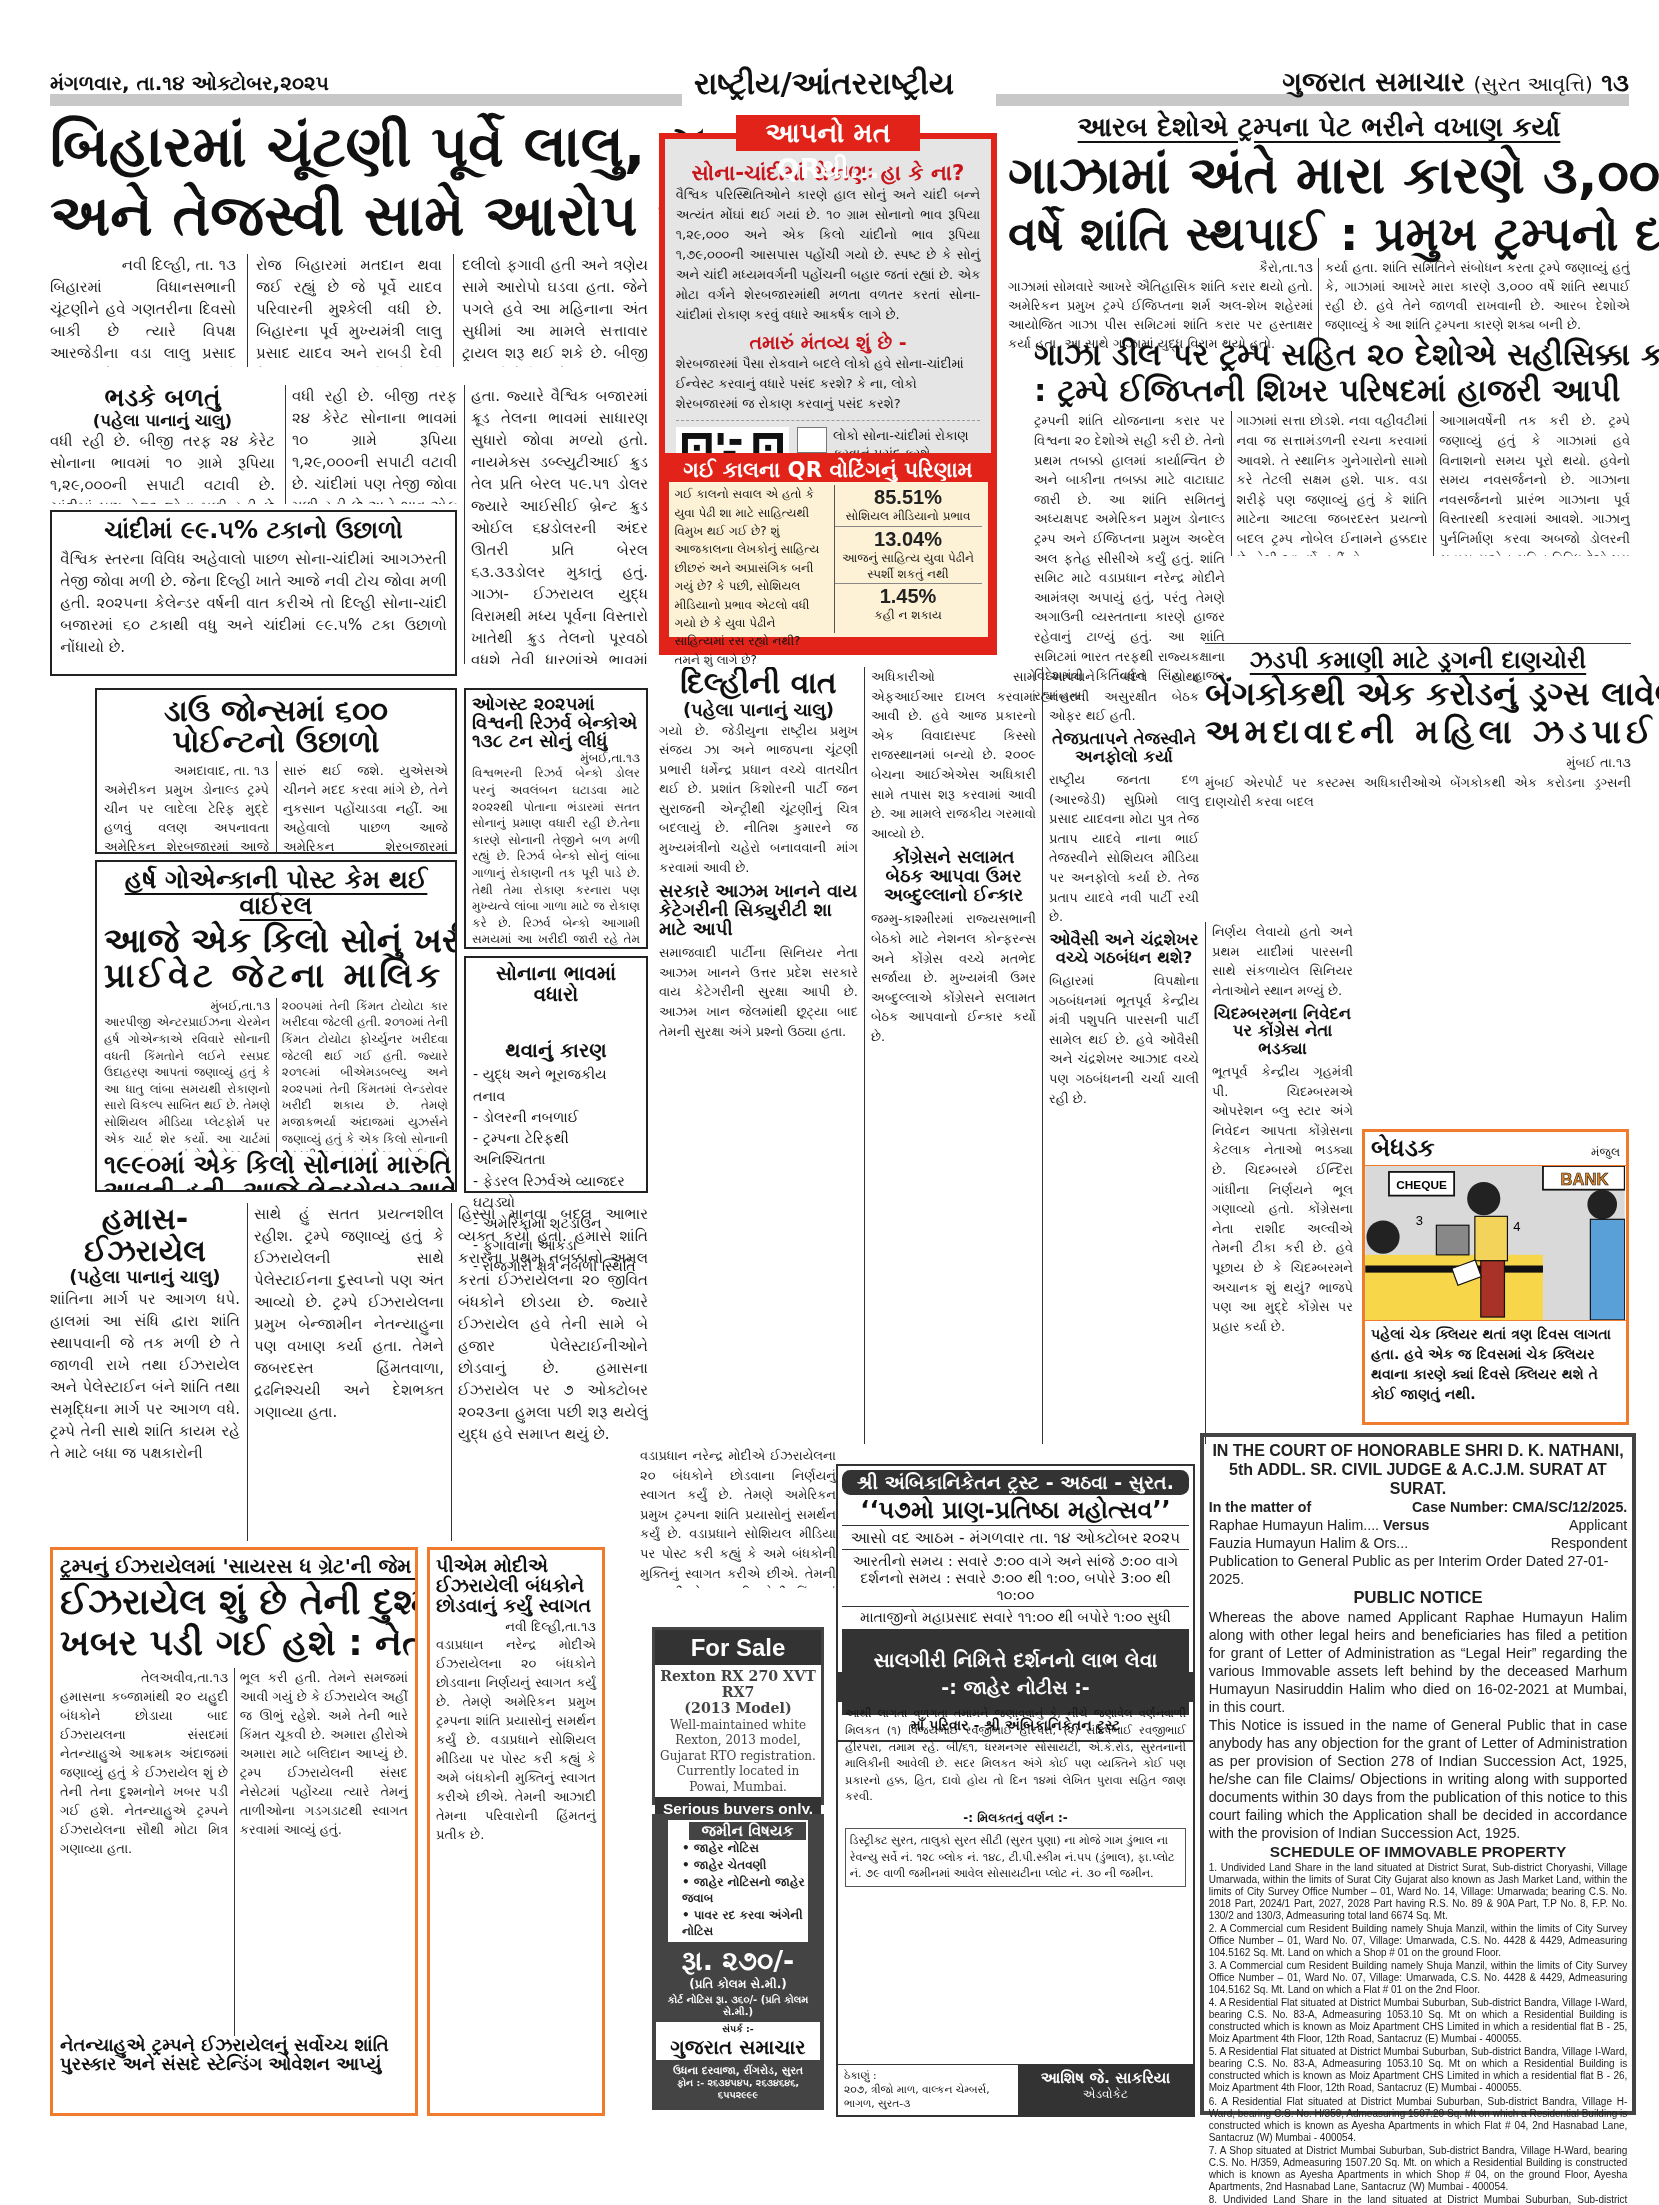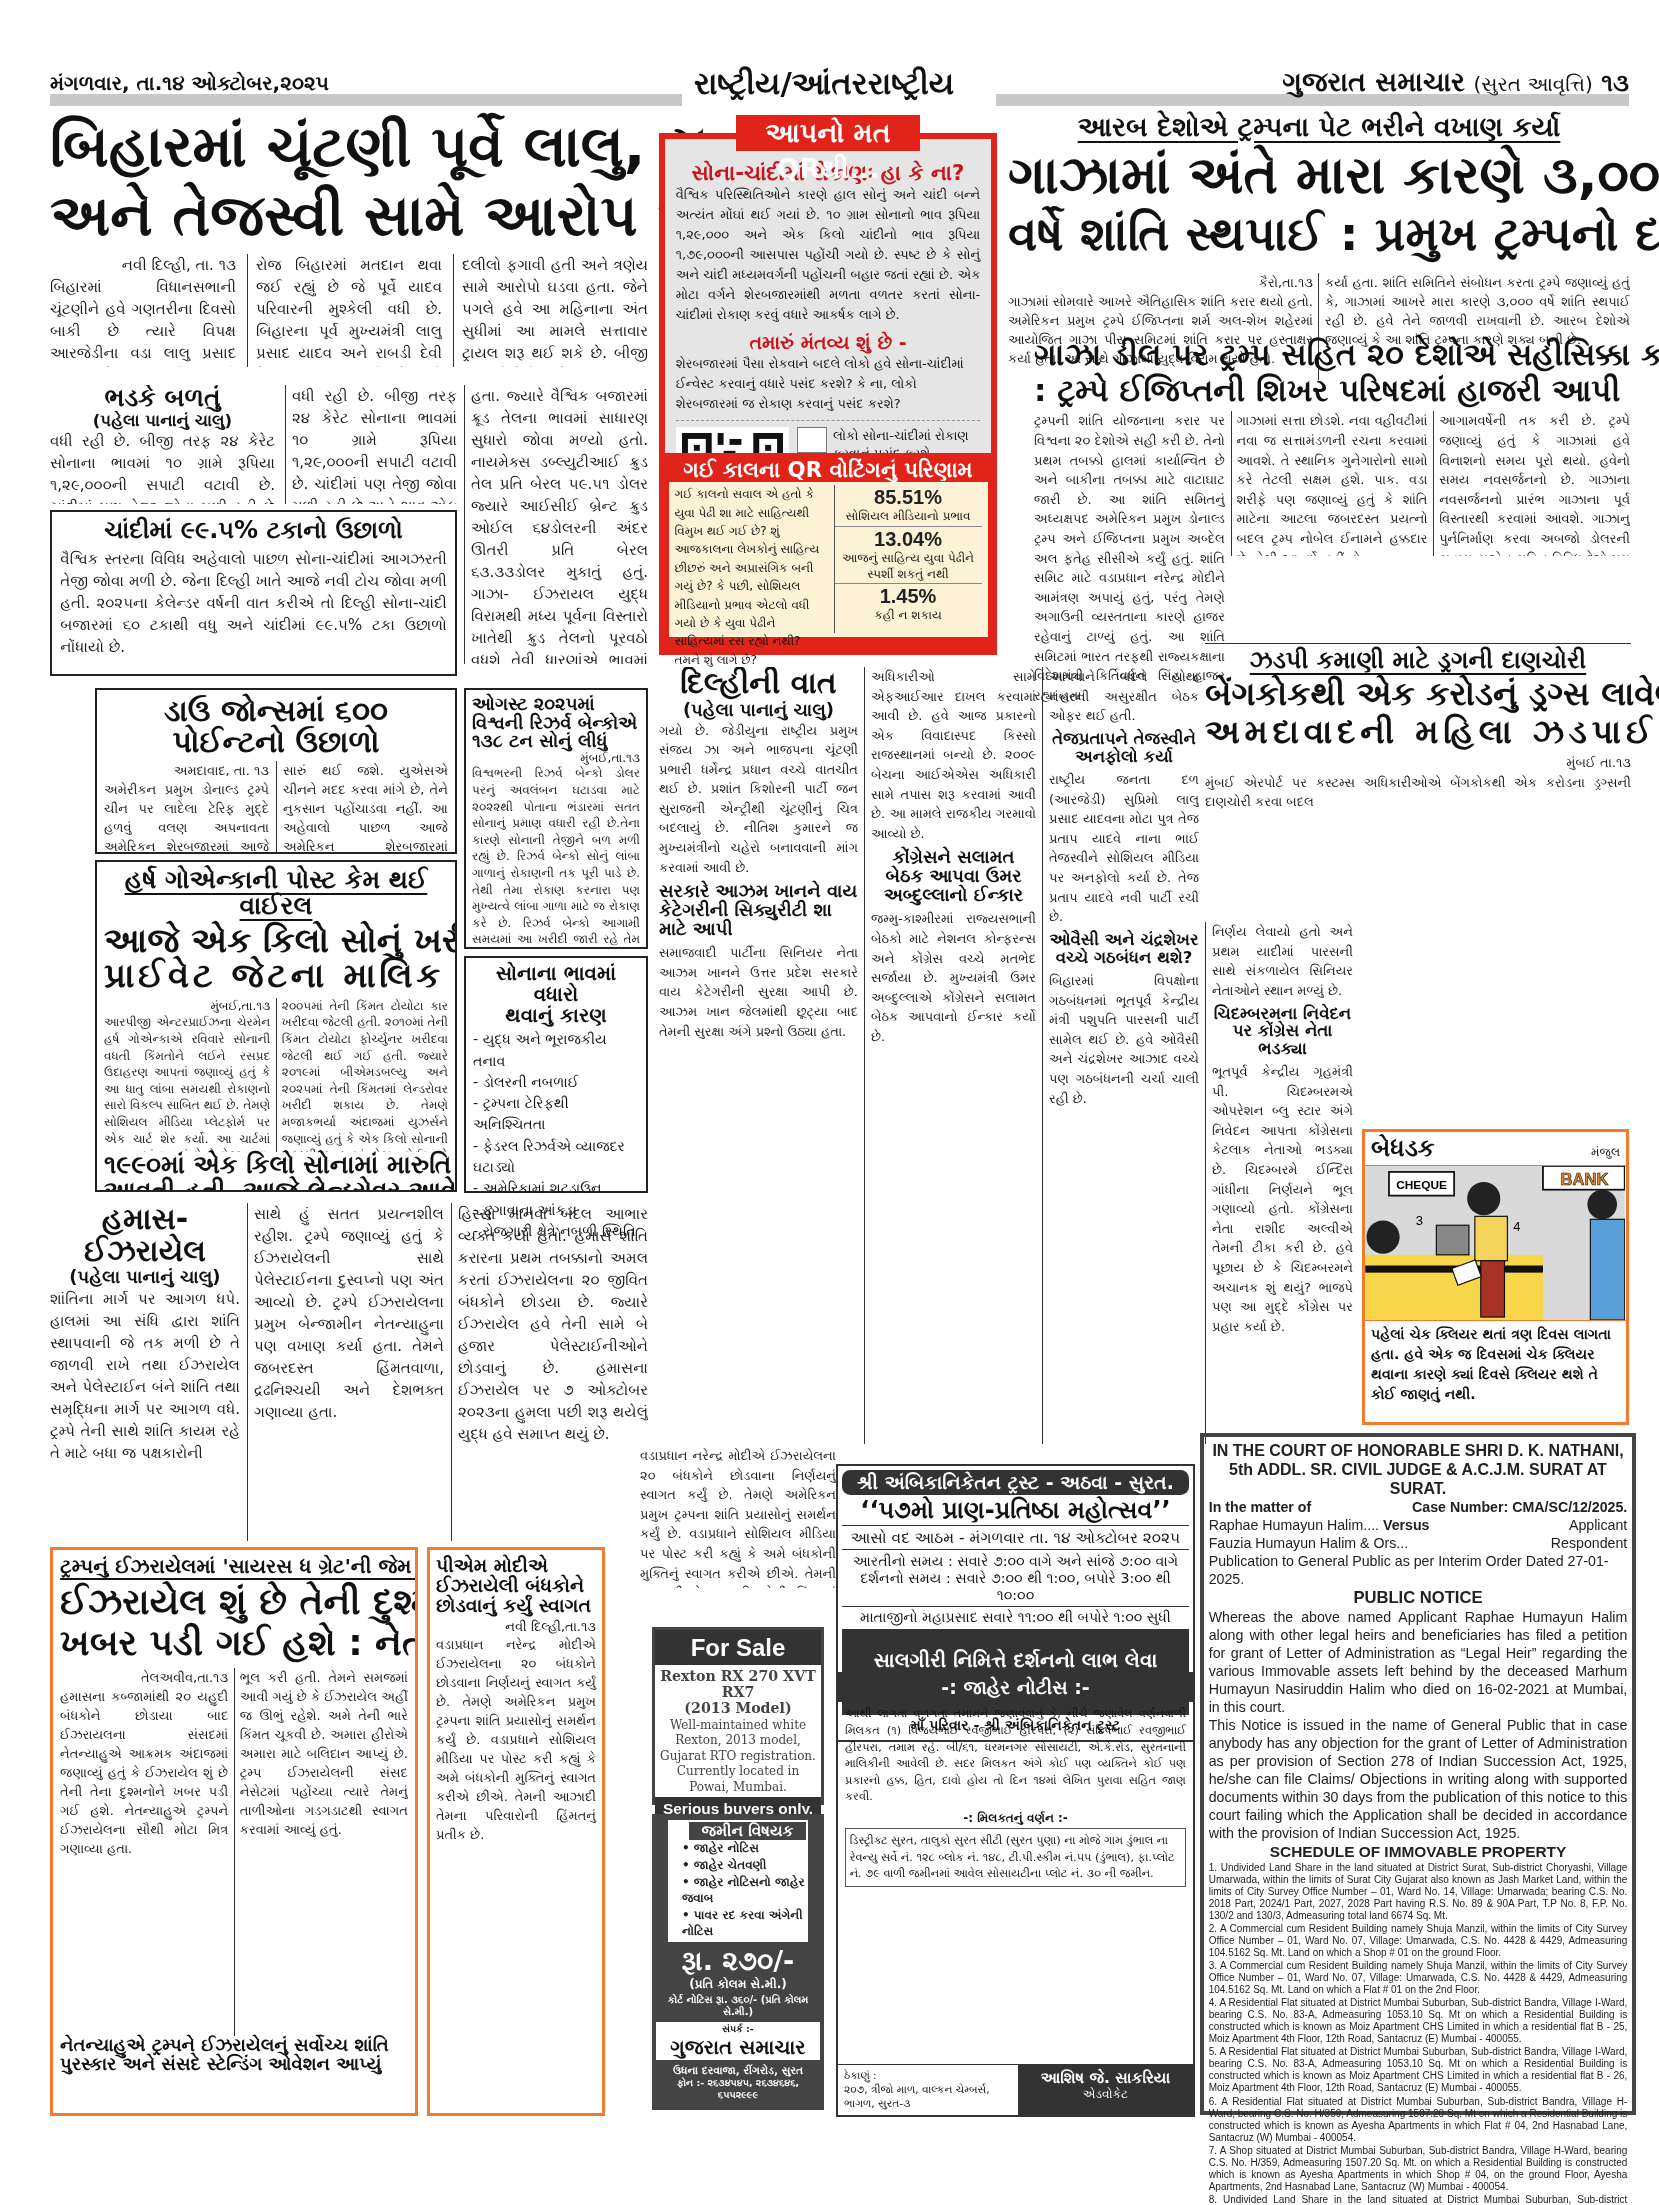--- a/index.html
+++ b/index.html
@@ -93,21 +93,21 @@
 </div>
 
 <div class="abs box filler" style="left:464px;top:688px;width:184px;height:261px;padding:4.7px 6px;">
   <div class="head" style="font-size:18px;">ઓગસ્ટ ૨૦૨૫માં વિશ્વની રિઝર્વ બેન્કોએ ૧૩૮ ટન સોનું લીધું</div>
   <div style="font-size:12px;text-align:right;">મુંબઈ,તા.૧૩</div>
   <div class="txt" style="font-size:12px;line-height:16.6px;">વિશ્વભરની રિઝર્વ બેન્કો ડોલર પરનું અવલંબન ઘટાડવા માટે ૨૦૨૨થી પોતાના ભંડારમાં સતત સોનાનું પ્રમાણ વધારી રહી છે.તેના કારણે સોનાની તેજીને બળ મળી રહ્યું છે. રિઝર્વ બેન્કો સોનું લાંબા ગાળાનું રોકાણની તક પૂરી પાડે છે. તેથી તેમા રોકાણ કરનારા પણ મુખ્યત્વે લાંબા ગાળા માટે જ રોકાણ કરે છે. રિઝર્વ બેન્કો આગામી સમયમાં આ ખરીદી જારી રહે તેમ મનાય છે.</div>
 </div>
 
 <div class="abs box" style="left:464px;top:956px;width:184px;height:237px;padding:4.7px 7.1px;">
   <div class="head" style="font-size:20px;text-align:center;">સોનાના ભાવમાં વધારો</div>
-  <div class="head" style="font-size:20px;text-align:center;">થવાનું કારણ</div>
+  <div class="head" style="font-size:20px;text-align:center;margin-top:35px;">થવાનું કારણ</div>
   <ul id="gold-reasons-list" style="list-style:none;margin-top:3.6px;font-size:14.2px;line-height:21.3px;">
       <li>- યુદ્ધ અને ભૂરાજકીય તનાવ</li>
       <li>- ડોલરની નબળાઈ</li>
       <li>- ટ્રમ્પના ટેરિફથી અનિશ્ચિતતા</li>
       <li>- ફેડરલ રિઝર્વએ વ્યાજદર ઘટાડ્યો</li>
       <li>- અમેરિકામાં શટડાઉન</li>
       <li>- ફુગાવાના આંકડા</li>
       <li>- રોજગારી ક્ષેત્રે નબળી સ્થિતિ</li>
     </ul>
 </div>
@@ -243,21 +243,21 @@
 <div class="abs filler col-sep" style="left:1205px;top:922px;width:148px;height:522px;padding-left:6px;">
   <div class="txt" style="font-size:13px;line-height:19.6px;">નિર્ણય લેવાયો હતો અને પ્રથમ યાદીમાં પારસની સાથે સંકળાયેલ સિનિયર નેતાઓને સ્થાન મળ્યું છે.</div>
   <div class="head" style="font-size:16.6px;margin:4.7px 0;text-align:center;">ચિદમ્બરમના નિવેદન પર કોંગ્રેસ નેતા ભડક્યા</div>
   <div class="txt" style="font-size:13px;line-height:19.6px;">ભૂતપૂર્વ કેન્દ્રીય ગૃહમંત્રી પી. ચિદમ્બરમએ ઓપરેશન બ્લુ સ્ટાર અંગે નિવેદન આપતા કોંગ્રેસના કેટલાક નેતાઓ ભડક્યા છે. ચિદમ્બરમે ઈન્દિરા ગાંધીના નિર્ણયને ભૂલ ગણાવ્યો હતો. કોંગ્રેસના નેતા રાશીદ અલ્વીએ તેમની ટીકા કરી છે. હવે પૂછાય છે કે ચિદમ્બરમને અચાનક શું થયું? ભાજપે પણ આ મુદ્દે કોંગ્રેસ પર પ્રહાર કર્યા છે.</div>
 </div>
 
 <div class="abs" style="left:1008px;top:113px;width:622px;">
   <div class="head underline" style="font-size:27px;text-align:center;">આરબ દેશોએ ટ્રમ્પના પેટ ભરીને વખાણ કર્યા</div>
   <div class="head" style="font-size:52px;white-space:nowrap;margin-top:7.1px;">ગાઝામાં અંતે મારા કારણે ૩,૦૦૦</div>
   <div class="head" style="font-size:47px;white-space:nowrap;margin-top:6px;">વર્ષે શાંતિ સ્થપાઈ : પ્રમુખ ટ્રમ્પનો દાવો</div>
-  <div style="display:flex;gap:5px;margin-top:15px;height:107px;overflow:hidden;">
+  <div style="display:flex;gap:5px;margin-top:0;height:107px;overflow:hidden;">
     <div style="flex:1;">
       <div class="txt" style="font-size:13px;line-height:19px;text-align:right;">કૈરો,તા.૧૩</div>
       <div class="txt" style="font-size:13px;line-height:19px;">ગાઝામાં સોમવારે આખરે ઐતિહાસિક શાંતિ કરાર થયો હતો. અમેરિકન પ્રમુખ ટ્રમ્પે ઈજિપ્તના શર્મ અલ-શેખ શહેરમાં આયોજિત ગાઝા પીસ સમિટમાં શાંતિ કરાર પર હસ્તાક્ષર કર્યા હતા. આ સાથે ગાઝામાં યુદ્ધ વિરામ થયો હતો.</div>
     </div>
     <div style="flex:1;padding-left:6px;font-size:13px;line-height:19px;" class="col-sep txt">કર્યા હતા. શાંતિ સમિતિને સંબોધન કરતા ટ્રમ્પે જણાવ્યું હતું કે, ગાઝામાં આખરે મારા કારણે ૩,૦૦૦ વર્ષે શાંતિ સ્થપાઈ રહી છે. હવે તેને જાળવી રાખવાની છે. આરબ દેશોએ જણાવ્યું કે આ શાંતિ ટ્રમ્પના કારણે શક્ય બની છે.</div>
   </div>
 </div>
 
 <div class="abs" style="left:1034px;top:338px;width:596px;">
   <div class="head" style="font-size:31px;white-space:nowrap;">ગાઝા ડીલ પર ટ્રમ્પ સહિત ૨૦ દેશોએ સહીસિક્કા કર્યા</div>

